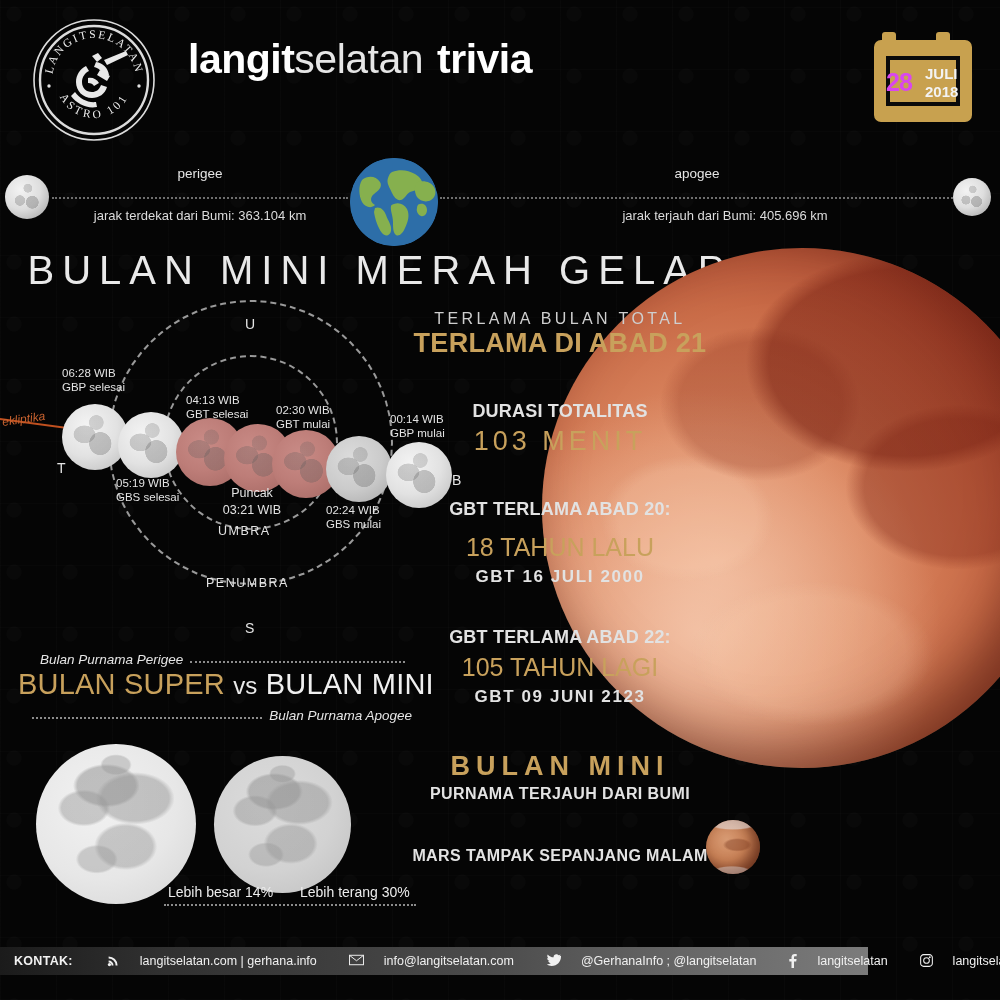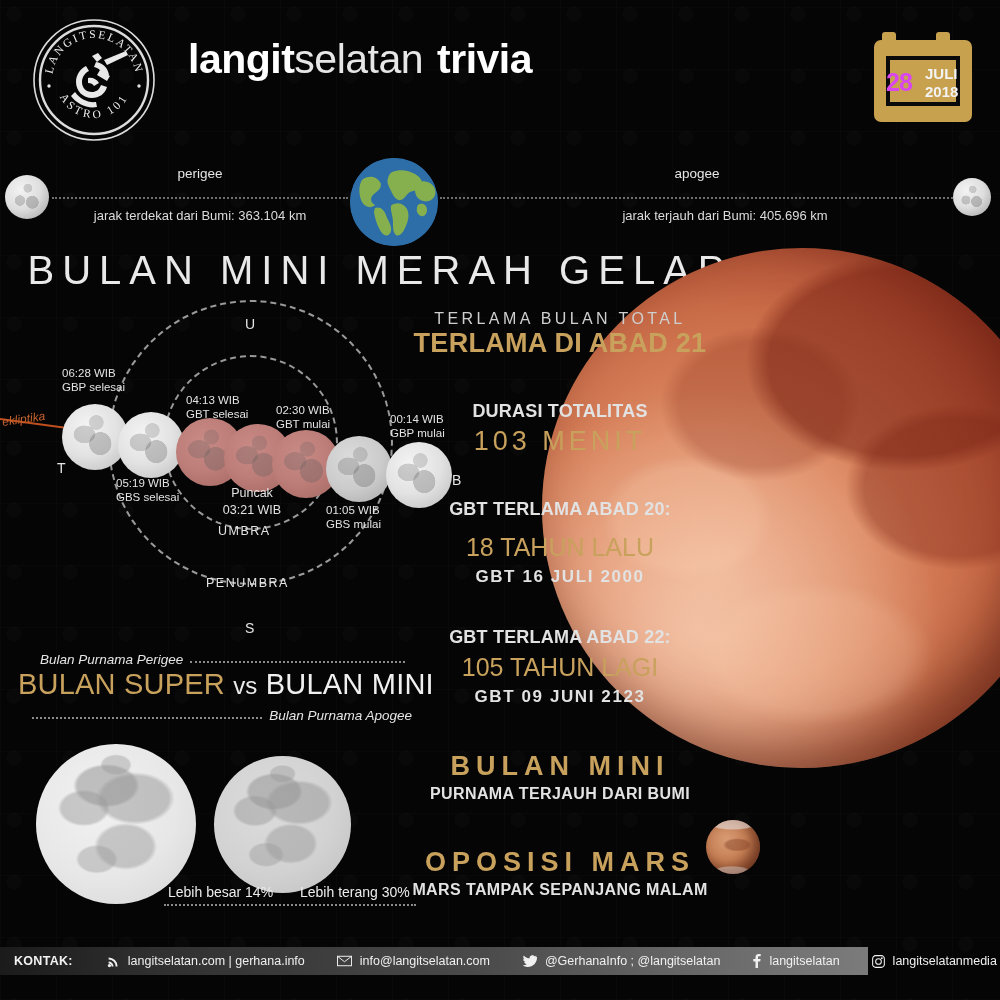--- a/index.html
+++ b/index.html
@@ -138,21 +138,21 @@
         radial-gradient(ellipse 12% 8%  at 50% 13%, rgba(150,150,150,.40) 0 70%, transparent 82%); }
   #svm .dash-cmp{ position:absolute; left:146px; top:252px; width:252px; border-top:2px dotted #8c8c8c; }
   #svm .cmp-a{ position:absolute; left:150px; top:232px; font-size:14px; color:#ececec; }
   #svm .cmp-b{ position:absolute; left:282px; top:232px; font-size:14px; color:#ececec; }
 
   
   #footer{ left:0; bottom:25px; width:868px; height:28px;
       background:linear-gradient(90deg,#1b1b1b 0%, #303030 18%, #4a4a4a 55%, #6a6a6a 82%, #7b7b7b 100%);
       display:flex; align-items:center; }
   #footer .kontak{ font-size:12.5px; font-weight:700; color:#f2f2f2; padding:0 18px 0 14px; letter-spacing:.3px;}
-  .fitem{ display:flex; align-items:center; gap:8px; font-size:12.5px; color:#f0f0f0;
+  .fitem{ display:flex; align-items:flex-start; gap:20px; font-size:12.5px; color:#f0f0f0;
       padding:0 16px; white-space:nowrap; }
   .fitem svg{ display:block; }
 </style>
 </head>
 <body>
 
 <div id="bg-texture"></div>
 
 <div class="layer" id="logo-mark">
   <svg viewBox="0 0 128 128" width="128" height="128">
@@ -257,21 +257,21 @@
   </div>
   <div class="dlabel" style="left:186px; top:93px;">
     <div>04:13 WIB</div>
     <div>GBT selesai</div>
   </div>
   <div class="dlabel" style="left:276px; top:103px;">
     <div>02:30 WIB</div>
     <div>GBT mulai</div>
   </div>
   <div class="dlabel" style="left:326px; top:203px;">
-    <div>01:05 WIB</div>
+    <div>02:24 WIB</div>
     <div>GBS mulai</div>
   </div>
   <div class="dlabel" style="left:390px; top:112px;">
     <div>00:14 WIB</div>
     <div>GBP mulai</div>
   </div>
 
   <div class="dlabel" style="left:212px; top:185px; text-align:center; width:80px; font-size:12.5px; line-height:17px;">
     <div>Puncak</div>
     <div>03:21 WIB</div>
@@ -304,21 +304,20 @@
     <div class="st-gold-yr" style="margin-top:5px;">105 TAHUN LAGI</div>
     <div class="st-sub" style="margin-top:5px;">GBT 09 JUNI 2123</div>
   </div>
 
   <div style="margin-top:44px;">
     <div class="st-mini-gold">BULAN MINI</div>
     <div class="st-mini-sub" style="margin-top:3px;">PURNAMA TERJAUH DARI BUMI</div>
   </div>
 
   <div style="margin-top:44px;">
-    <div class="st-mini-gold">OPOSISI MARS</div>
     <div class="st-mini-sub" style="margin-top:3px;">MARS TAMPAK SEPANJANG MALAM</div>
   </div>
 </div>
 
 <div class="layer" id="mars-planet"></div>
 
 <div class="layer" id="svm">
   <div class="cap-top">Bulan Purnama Perigee</div>
   <div class="dash-top"></div>
   <div class="svm-title">

